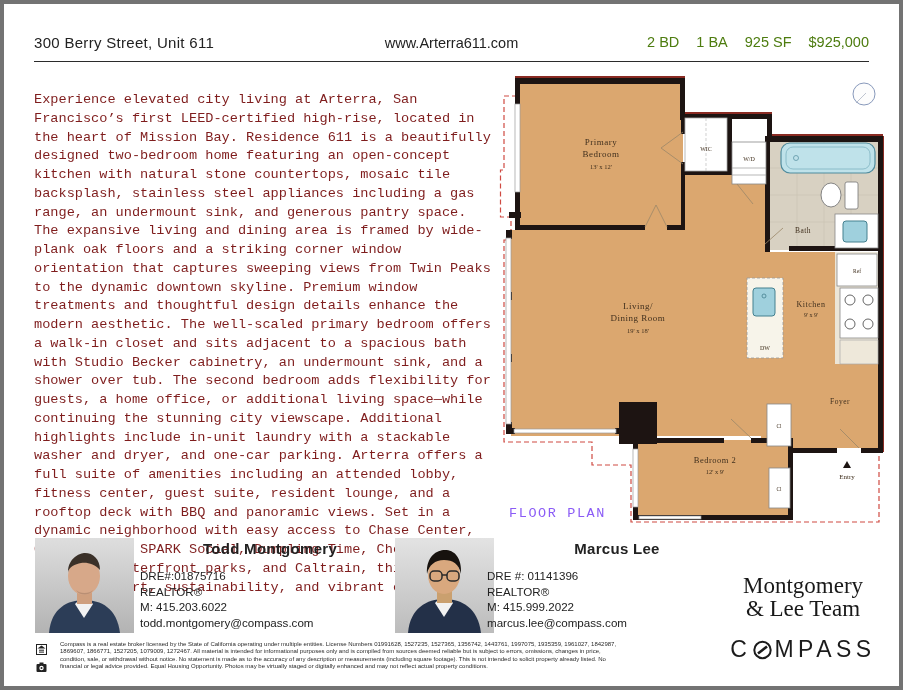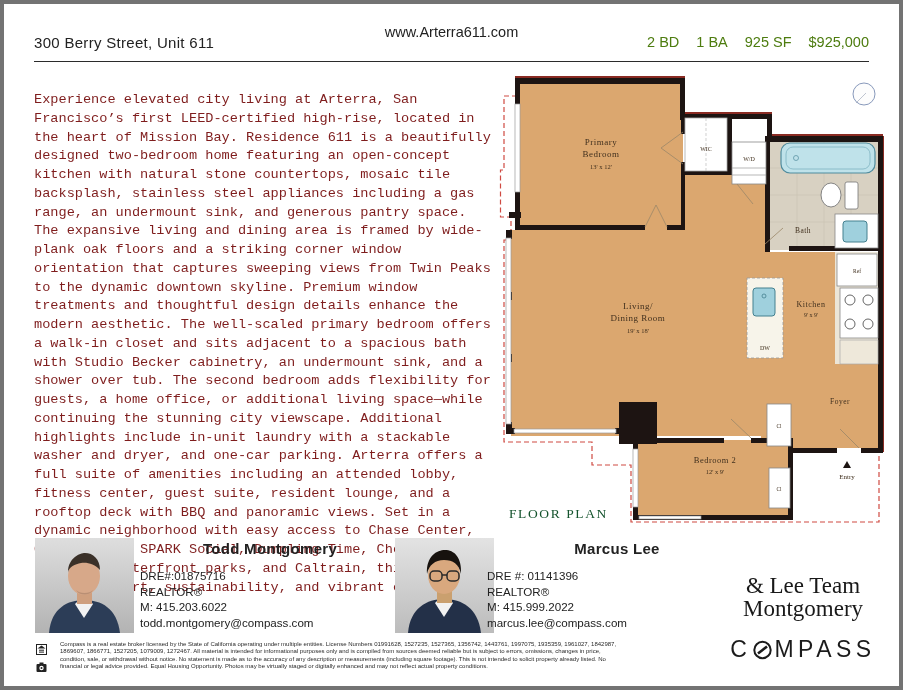--- a/index.html
+++ b/index.html
@@ -3,28 +3,28 @@
 <meta charset="utf-8">
 <style>
   html,body{margin:0;padding:0;background:#fff;}
   .page{
     position:relative;width:903px;height:690px;box-sizing:border-box;
     background:#fff;border:4px solid #737373;overflow:hidden;
     font-family:"Liberation Sans",sans-serif;color:#1e1e1e;
   }
   
   .hdr-address{position:absolute;left:30px;top:30px;font-size:15px;letter-spacing:.3px;color:#222;}
-  .hdr-site{position:absolute;left:0;right:0;top:20px;text-align:center;font-size:14.5px;color:#222;}
+  .hdr-site{position:absolute;left:0;right:0;top:31px;text-align:center;font-size:14.5px;color:#222;}
   .hdr-stats{position:absolute;right:30px;top:30px;display:flex;gap:17px;font-size:14.5px;color:#4d7c0f;}
   .hdr-rule{position:absolute;left:30px;right:30px;top:57px;border-top:1.6px solid #2b2b2b;}
   
   .desc{position:absolute;left:30px;top:87px;width:458px;font-size:13.6px;line-height:18.75px;color:#7f1d1d;font-family:Liberation Mono, monospace;}
   
   .plan{position:absolute;left:495px;top:68px;}
-  .plan-title{position:absolute;left:505px;top:502px;font-family:Liberation Serif, serif;font-size:13.5px;letter-spacing:1.6px;color:#14532d;}
+  .plan-title{position:absolute;left:505px;top:502px;font-family:Liberation Mono, monospace;font-size:13.5px;letter-spacing:1.6px;color:#8b5cf6;}
   .fp-label{font-family:"Liberation Serif",serif;fill:#41301e;}
   
   .agent-photo{position:absolute;width:99px;height:95px;overflow:hidden;}
   .agent-info{position:absolute;width:260px;}
   .agent-name{font-size:15px;font-weight:600;color:#222;letter-spacing:.3px;text-align:center;}
   .agent-lines{margin-top:11px;font-size:11.6px;line-height:15.6px;color:#222;}
   
   .team{position:absolute;left:706px;top:570px;width:186px;text-align:center;
         font-family:"Liberation Serif",serif;font-size:23px;line-height:23px;color:#191919;}
   .compass{position:absolute;left:706px;top:632px;width:186px;text-align:center;
@@ -261,22 +261,22 @@
     <div class="agent-name">Marcus Lee</div>
     <div class="agent-lines">
       <div>DRE #: 01141396</div>
       <div>REALTOR®</div>
       <div>M: 415.999.2022</div>
       <div>marcus.lee@compass.com</div>
     </div>
   </div>
 
   <div class="team">
+    <div>Montgomery</div>
     <div>&amp; Lee Team</div>
-    <div>Montgomery</div>
   </div>
   <div class="compass">
     <span>C</span>
       <svg width="21" height="21" viewBox="0 0 21 21">
         <circle cx="10.5" cy="11" r="8.2" fill="none" stroke="#1b1b1b" stroke-width="2"></circle>
         <line x1="6" y1="14.5" x2="15" y2="7.5" stroke="#1b1b1b" stroke-width="2.6"></line>
       </svg>
       <span>MPASS</span>
   </div>
 

